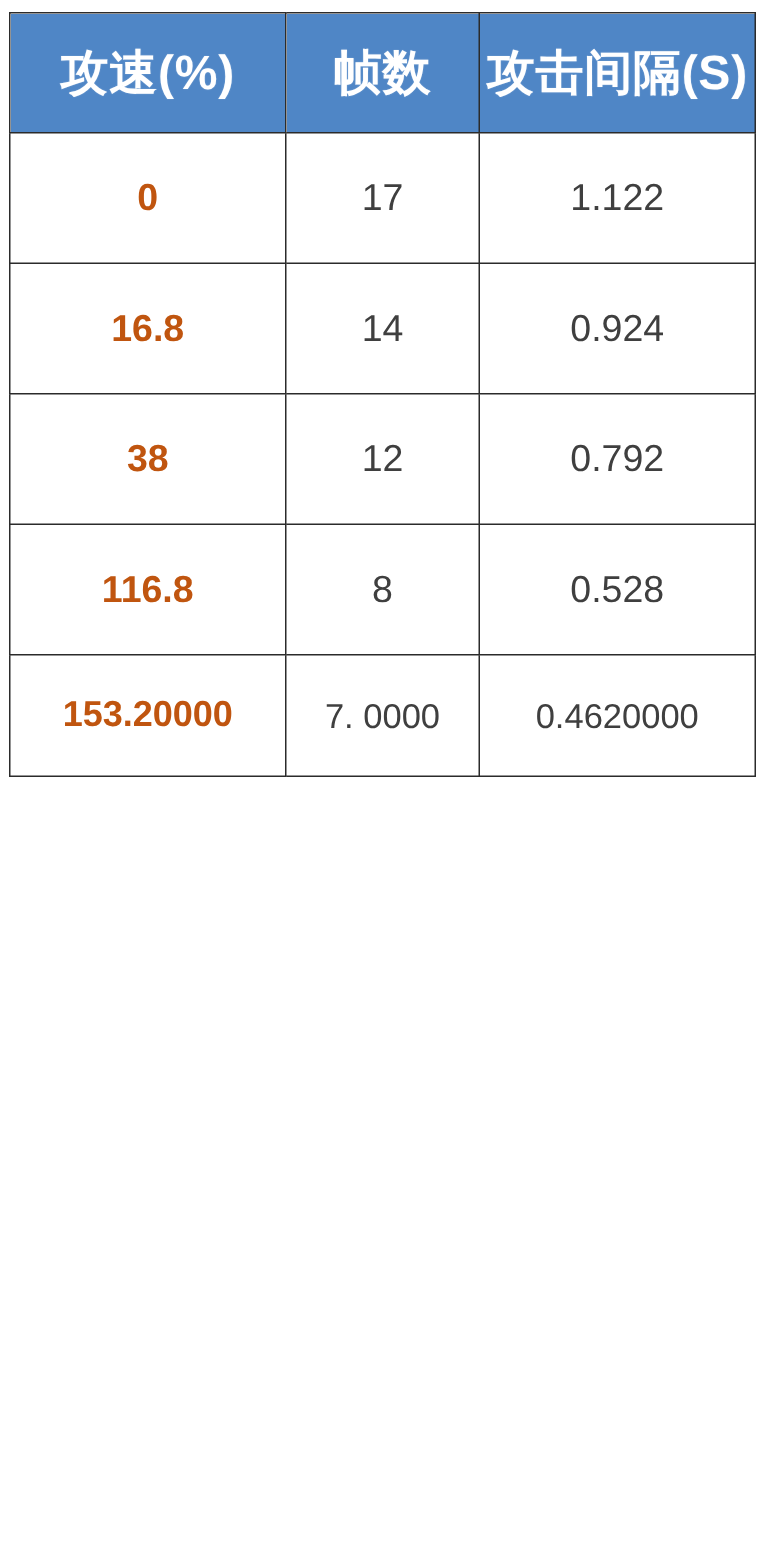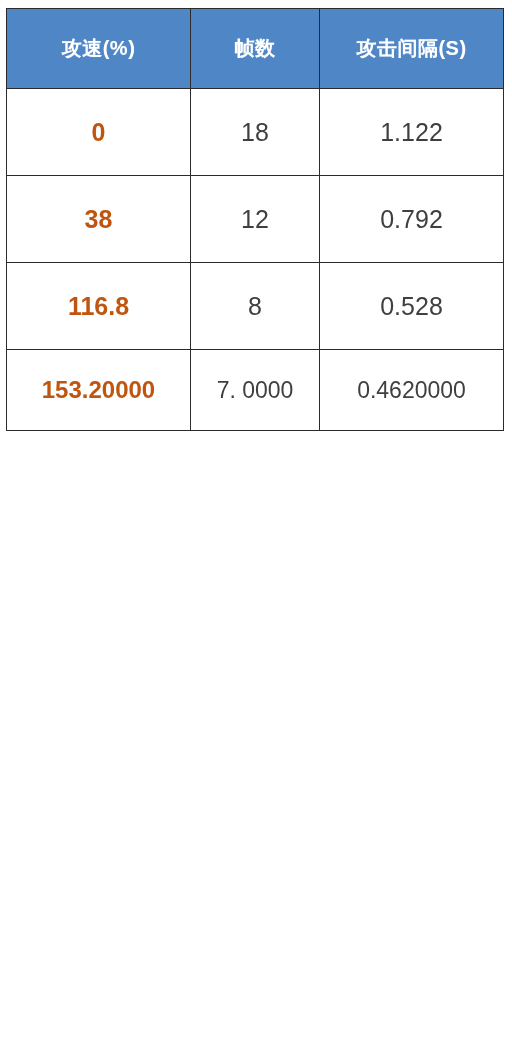--- a/index.html
+++ b/index.html
@@ -36,21 +36,21 @@
     vertical-align: middle;
     padding: 0;
     overflow: hidden;
     white-space: nowrap;
   }
 
   table.attack-table thead th {
     background: #4f86c6;
     color: #ffffff;
     font-weight: bold;
-    font-size: 20px;
+    font-size: 32px;
     height: 79px;
     letter-spacing: 0.5px;
     text-shadow: 0 0 1px rgba(255,255,255,0.35);
   }
 
   table.attack-table tbody td {
     height: 86px;
     font-size: 25px;
     color: #3f3f3f;
     font-weight: normal;
@@ -82,22 +82,27 @@
     <thead>
       <tr>
         <th>攻速(%)</th>
         <th>帧数</th>
         <th>攻击间隔(S)</th>
       </tr>
     </thead>
     <tbody>
       <tr>
         <td class="col-speed">0</td>
-        <td class="col-frames">18</td>
+        <td class="col-frames">17</td>
         <td class="col-interval">1.122</td>
+      </tr>
+      <tr>
+        <td class="col-speed">16.8</td>
+        <td class="col-frames">14</td>
+        <td class="col-interval">0.924</td>
       </tr>
       <tr>
         <td class="col-speed">38</td>
         <td class="col-frames">12</td>
         <td class="col-interval">0.792</td>
       </tr>
       <tr>
         <td class="col-speed">116.8</td>
         <td class="col-frames">8</td>
         <td class="col-interval">0.528</td>

